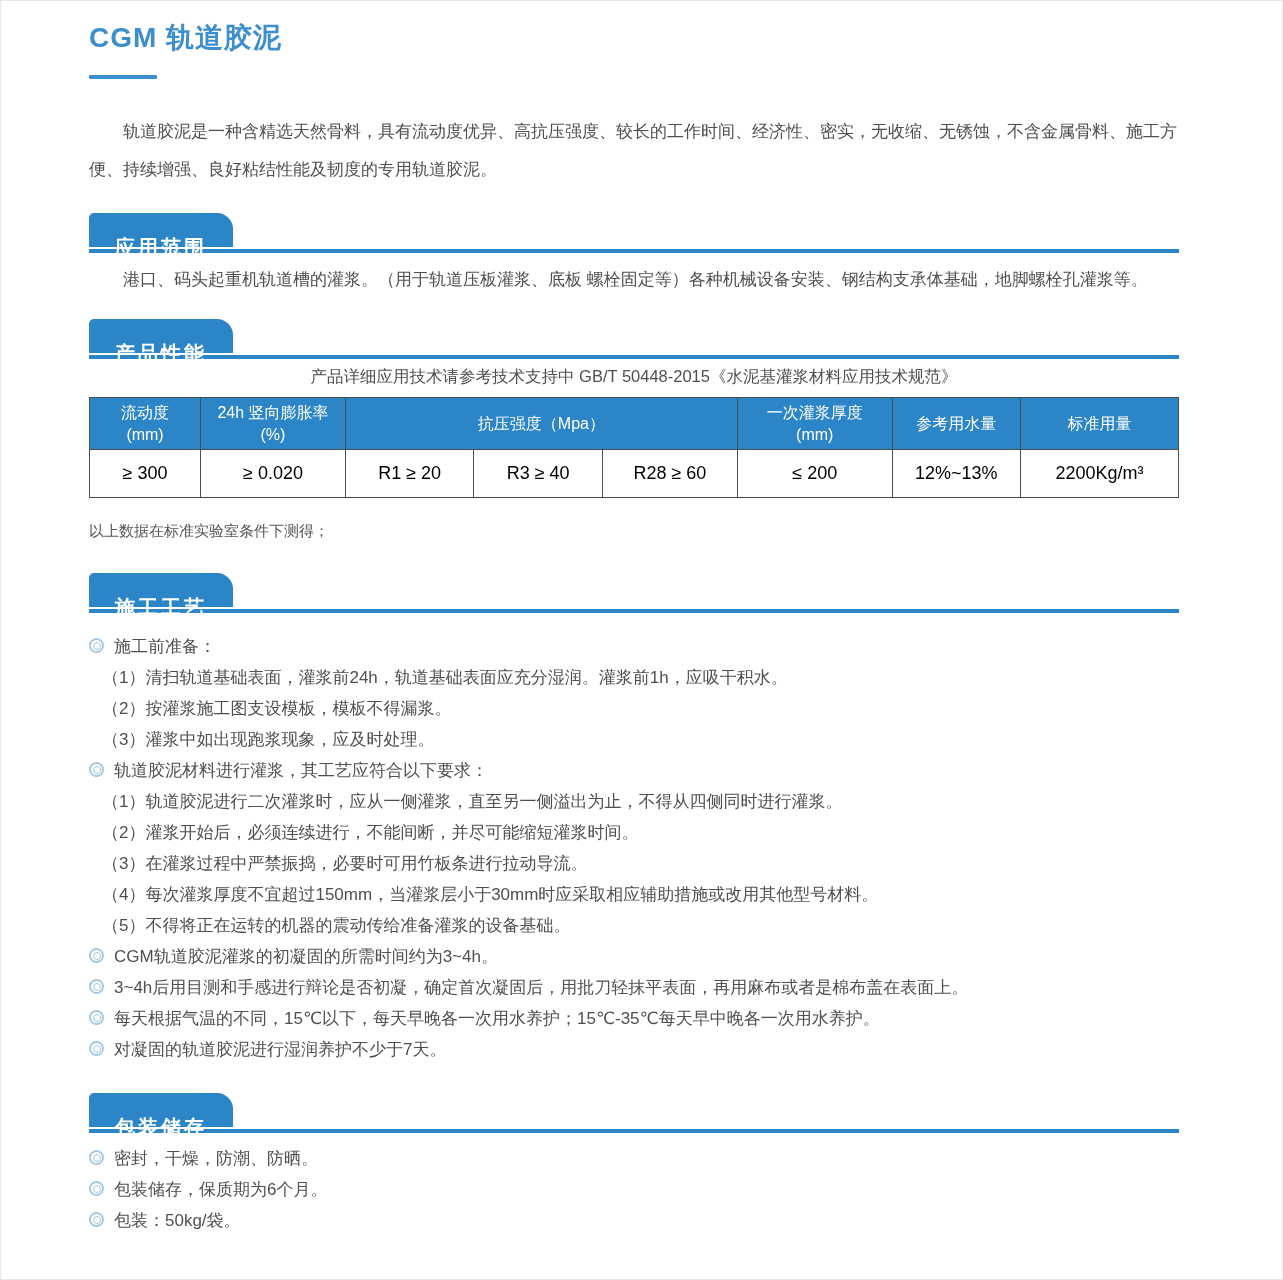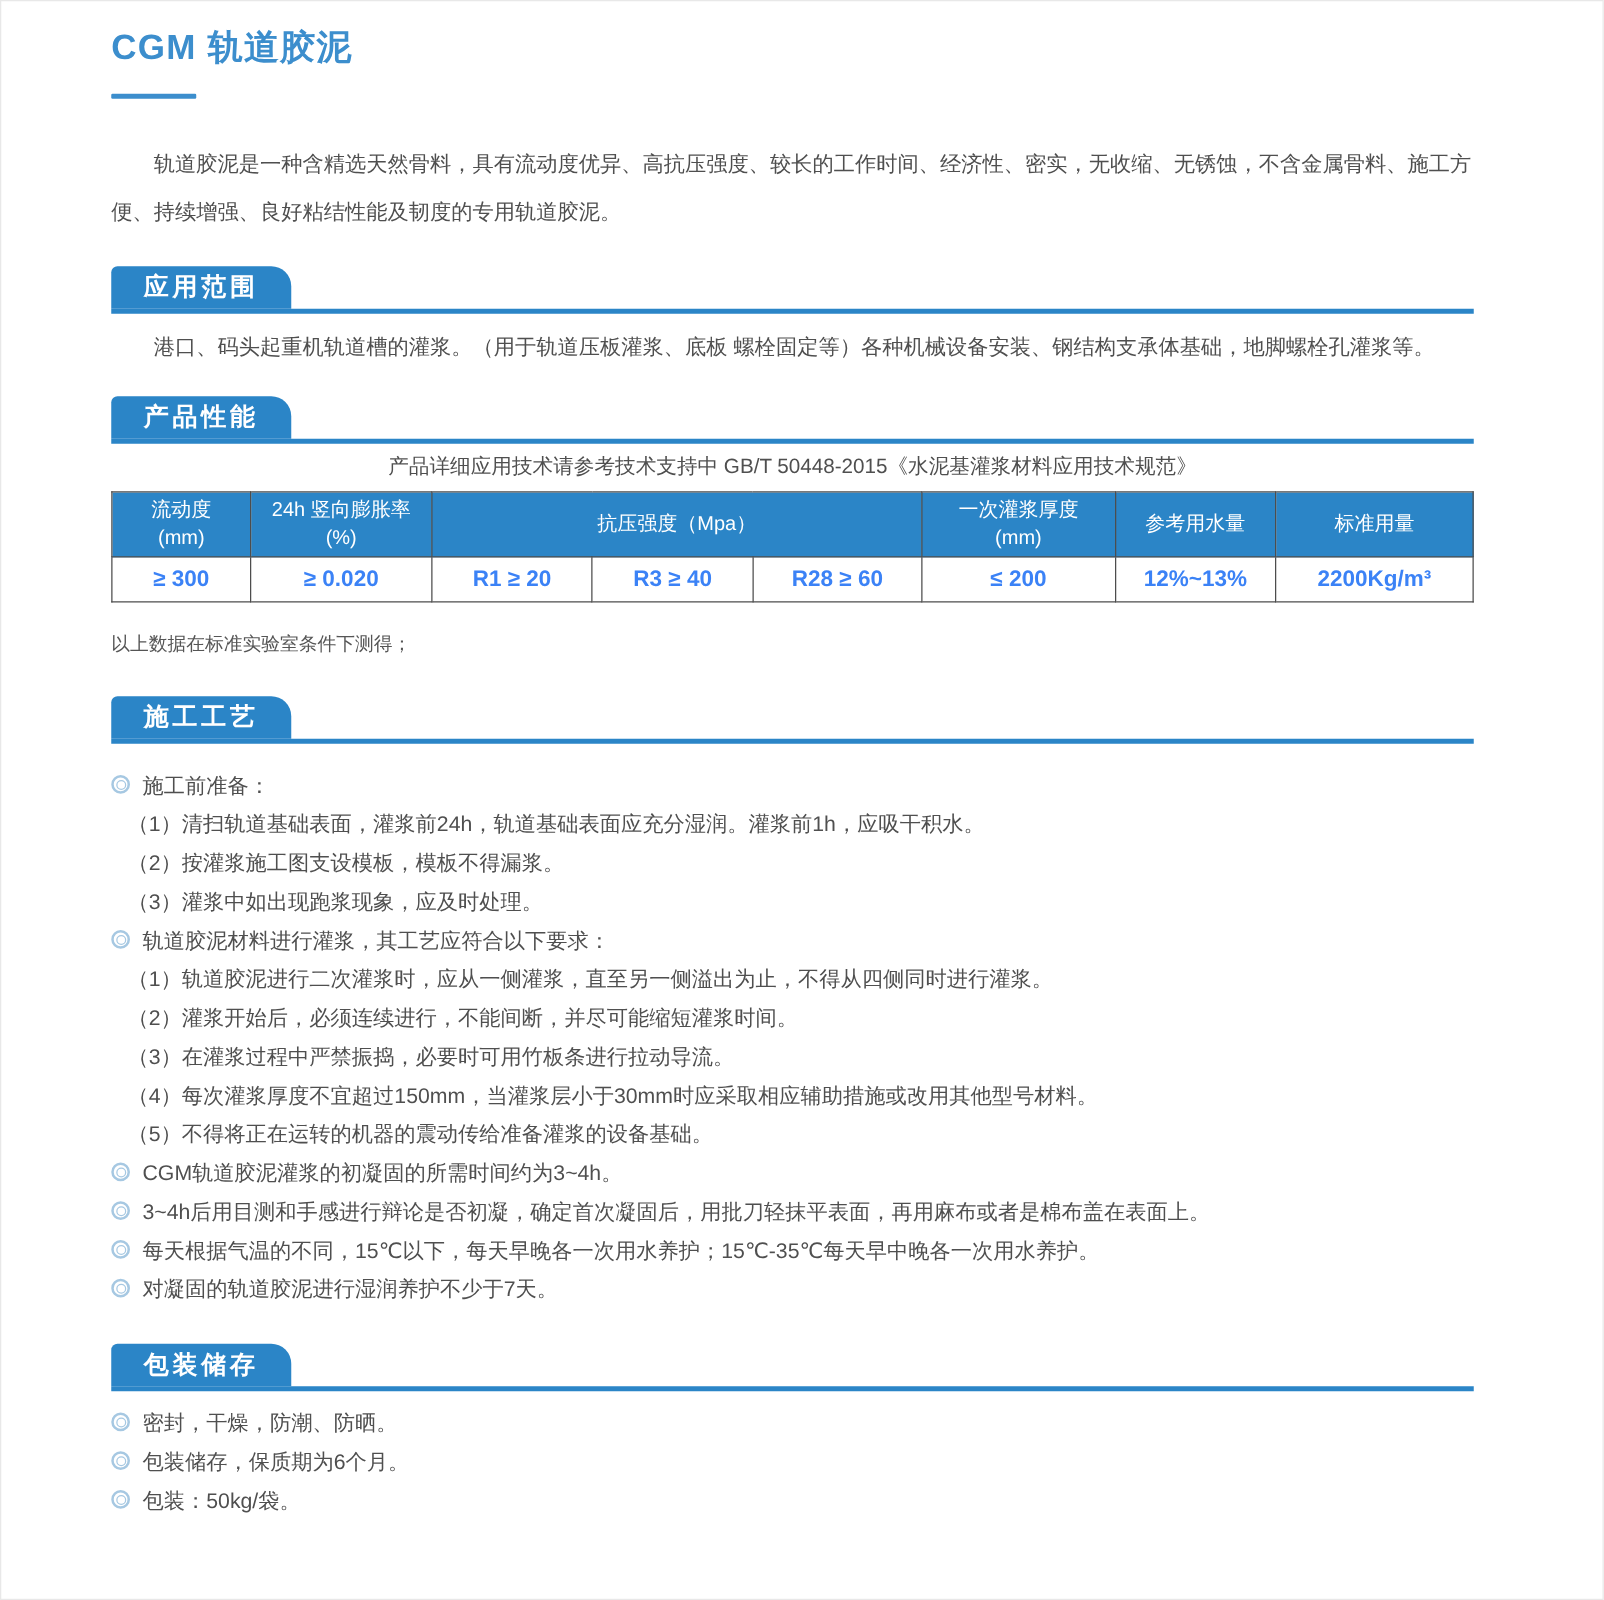--- a/index.html
+++ b/index.html
@@ -44,21 +44,21 @@
   }
   .sh-scope{margin-top:24px;}
   .sh-performance{margin-top:26px;}
   .sh-process{margin-top:32px;}
   .sh-packaging{margin-top:34px;}
   .section-badge{
     display:inline-block;
     background:var(--accent);color:#fff;
     font-size:20px;font-weight:bold;letter-spacing:3px;
     line-height:34px;height:34px;
-    padding:0 26px;
+    padding:17px 26px;
     border-radius:5px 16px 0 0;
   }
 
   .scope-body{
     margin-top:14px;
     font-size:17px;line-height:26px;text-indent:2em;
   }
 
   .reference-note{
     margin-top:7px;
@@ -75,22 +75,22 @@
   table.spec th,table.spec td{
     border:1px solid var(--table-border);
     text-align:center;vertical-align:middle;
   }
   table.spec th{
     background:var(--accent);color:#fff;
     font-weight:normal;font-size:16px;
     height:52px;line-height:22px;
   }
   table.spec td{
-    background:#fff;color:#3b82f6;
-    font-size:18px;height:36px;font-weight:bold;
+    background:#fff;color:#000000;
+    font-size:18px;height:48px;
   }
   .table-footnote{
     margin-top:24px;font-size:15px;color:#555;
   }
 
   
   .item-list{margin-top:24px;}
   .pack-list{margin-top:16px;}
   .list-item{
     display:flex;align-items:flex-start;

